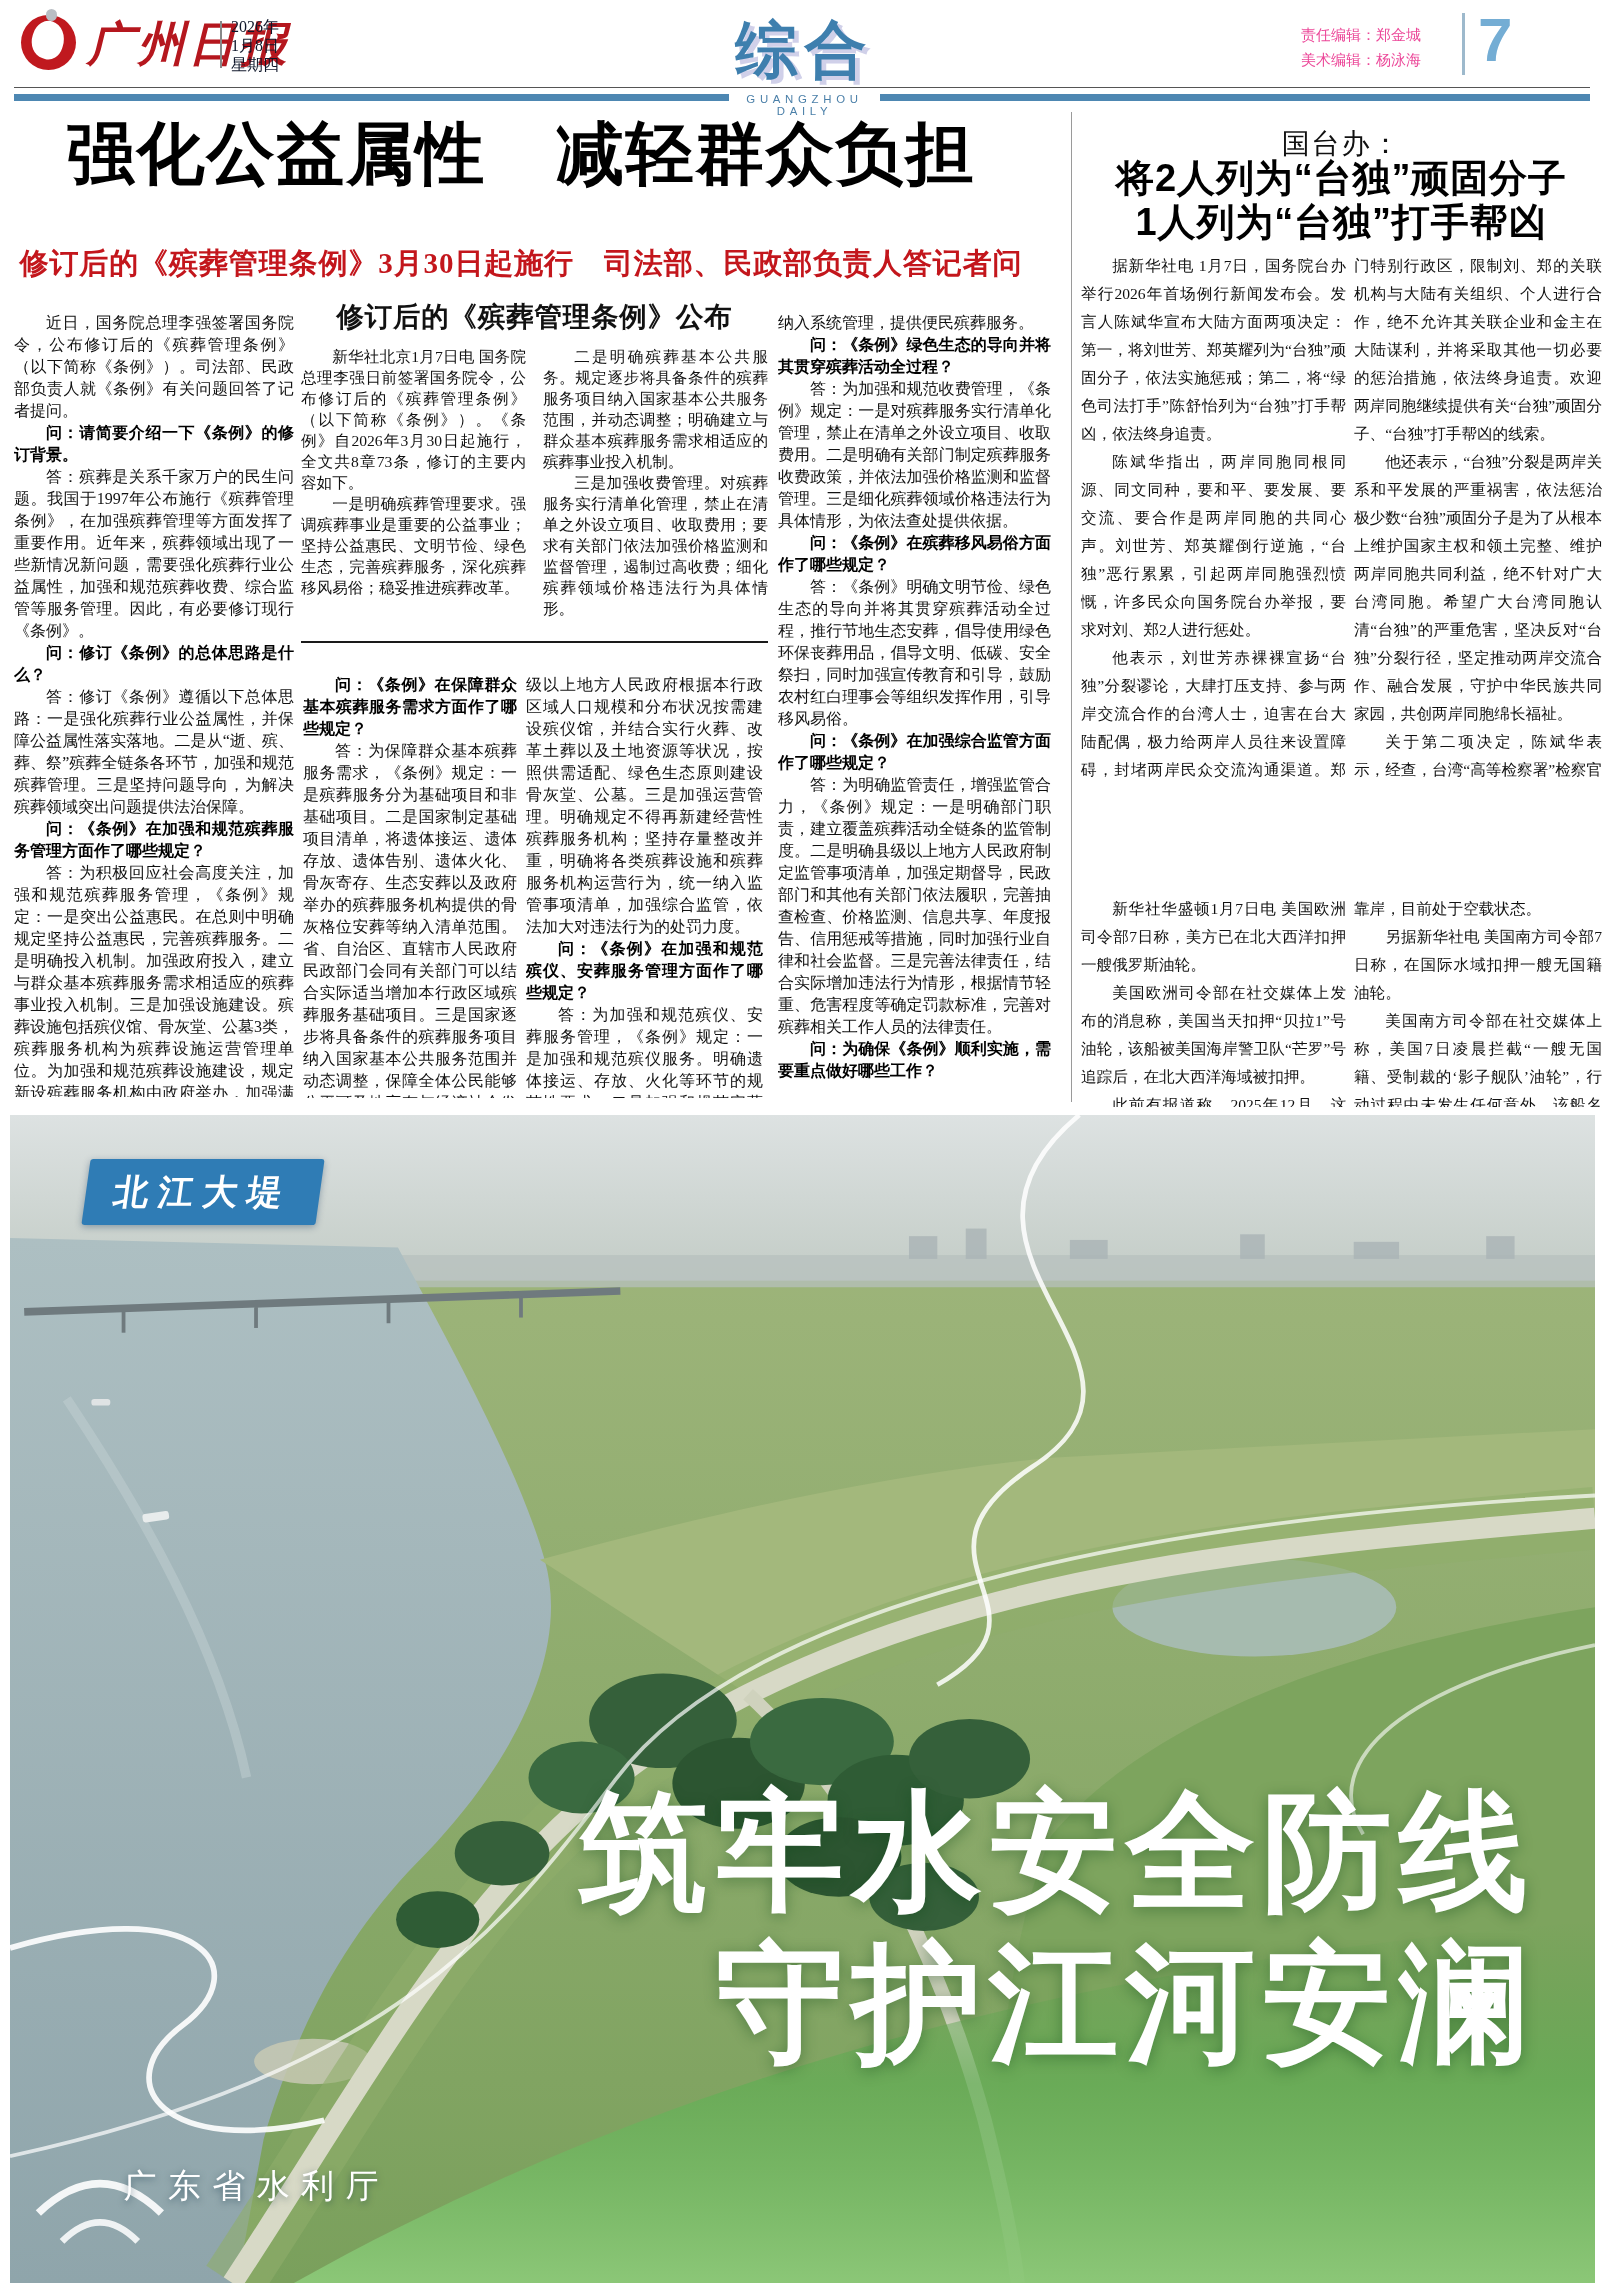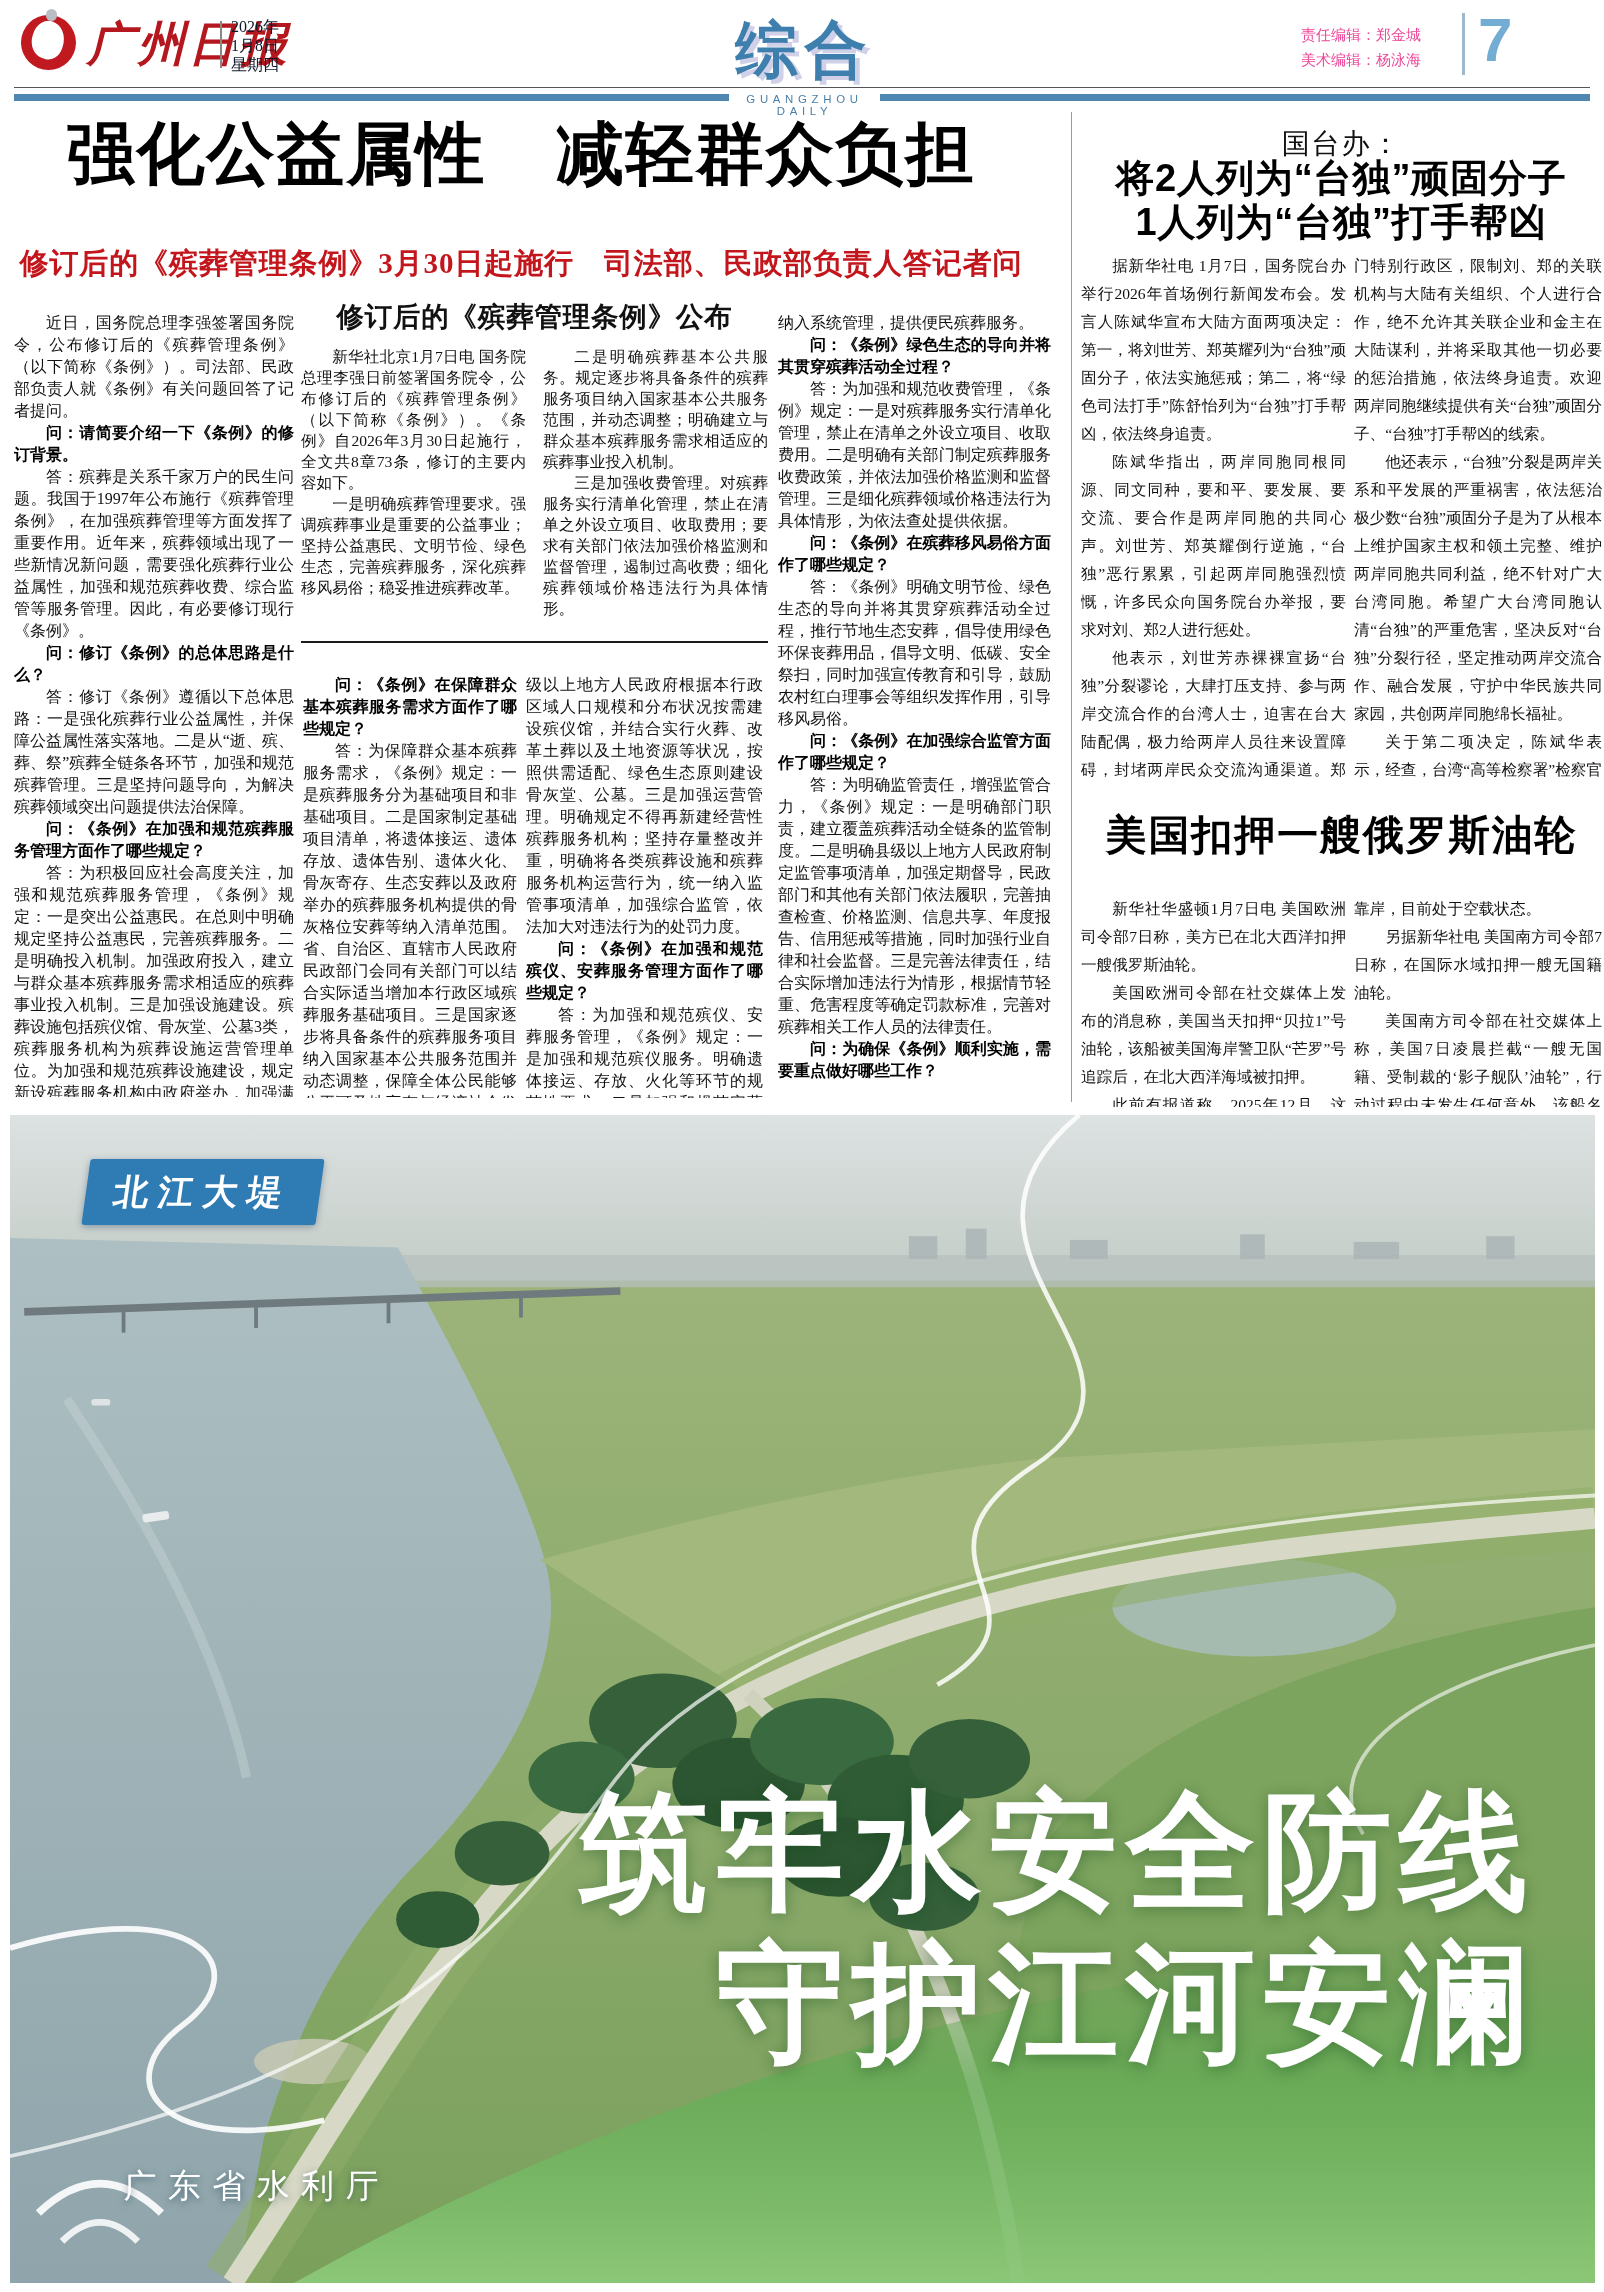--- a/index.html
+++ b/index.html
@@ -176,21 +176,20 @@
     <p>陈斌华指出，两岸同胞同根同源、同文同种，要和平、要发展、要交流、要合作是两岸同胞的共同心声。刘世芳、郑英耀倒行逆施，“台独”恶行累累，引起两岸同胞强烈愤慨，许多民众向国务院台办举报，要求对刘、郑2人进行惩处。</p>
     <p>他表示，刘世芳赤裸裸宣扬“台独”分裂谬论，大肆打压支持、参与两岸交流合作的台湾人士，迫害在台大陆配偶，极力给两岸人员往来设置障碍，封堵两岸民众交流沟通渠道。郑英耀大肆鼓吹谋“独”挑衅言论，组织编纂“台独”教材，毒害岛内青少年，阻挠两岸教育交流合作。刘、郑“台独”思想顽固、涉“独”言论嚣张、谋“独”行径恶劣，公开分裂国家、煽动分裂国家，严重破坏两岸交流合作，严重危害两岸关系和平发展，严重损害两岸同胞利益福祉。</p>
 
   </div>
   <div class="rcol twc2">
     <p style="text-indent:0">门特别行政区，限制刘、郑的关联机构与大陆有关组织、个人进行合作，绝不允许其关联企业和金主在大陆谋利，并将采取其他一切必要的惩治措施，依法终身追责。欢迎两岸同胞继续提供有关“台独”顽固分子、“台独”打手帮凶的线索。</p>
     <p>他还表示，“台独”分裂是两岸关系和平发展的严重祸害，依法惩治极少数“台独”顽固分子是为了从根本上维护国家主权和领土完整、维护两岸同胞共同利益，绝不针对广大台湾同胞。希望广大台湾同胞认清“台独”的严重危害，坚决反对“台独”分裂行径，坚定推动两岸交流合作、融合发展，守护中华民族共同家园，共创两岸同胞绵长福祉。</p>
     <p>关于第二项决定，陈斌华表示，经查，台湾“高等检察署”检察官陈舒怡甘当“台独”打手帮凶，罗织罪名，炮制冤案，迫害支持、参与两岸交流合作的台湾人士，恐吓台湾民众，制造“绿色恐怖”，所作所为性质恶劣、罪行严重。特此面向两岸社会继续征集陈舒怡的违法犯罪线索和证据（可发送到邮箱：jubao@suremail.cn）。我们将以事实为依据、以法律为准绳，对陈舒怡依法严惩，终身追责。</p>
   </div>
 
-  <div class="tk-h1">美国扣押一艘俄罗斯油轮</div>
   <div class="rcol tkc1">
     <p>新华社华盛顿1月7日电  美国欧洲司令部7日称，美方已在北大西洋扣押一艘俄罗斯油轮。</p>
     <p>美国欧洲司令部在社交媒体上发布的消息称，美国当天扣押“贝拉1”号油轮，该船被美国海岸警卫队“芒罗”号追踪后，在北大西洋海域被扣押。</p>
     <p>此前有报道称，2025年12月，这艘原名“贝拉1”号的油轮成功阻止了美方人员登船企图并驶入大西洋。在被美国海岸警卫队追赶期间，这艘油轮在船身涂上俄罗斯国旗图案，改名为“水手”号。据报道，该油轮此前曾为委内瑞拉装载石油，但由于美国封锁未能</p>
   </div>
   <div class="rcol tkc2">
     <p style="text-indent:0">靠岸，目前处于空载状态。</p>
     <p>另据新华社电  美国南方司令部7日称，在国际水域扣押一艘无国籍油轮。</p>
     <p>美国南方司令部在社交媒体上称，美国7日凌晨拦截“一艘无国籍、受制裁的‘影子舰队’油轮”，行动过程中未发生任何意外。该船名为“索菲亚”号，当时正在国际水域航行。</p>
     <p>另据新华社电  美国总统特朗普6日称，委内瑞拉将向美国移交3000万至5000万桶“受制裁的高品质石油”。他在社交媒体上写道，这批石油将很快运抵美国。</p>

